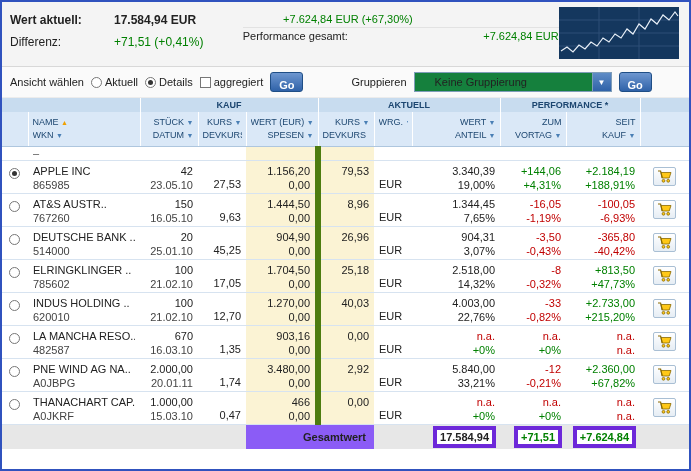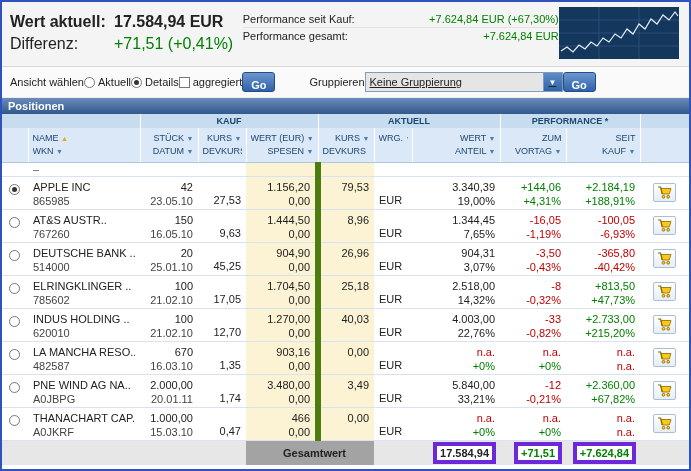--- a/index.html
+++ b/index.html
@@ -3,41 +3,41 @@
 <meta charset="utf-8">
 <style>
   html,body{margin:0;padding:0;background:#fff;}
   .app{box-sizing:border-box;width:691px;height:471px;border:2px solid #3052BE;overflow:hidden;
        font-family:"Liberation Sans",sans-serif;background:#fff;}
   .pos{color:#008000;} .neg{color:#C00000;} .bold{font-weight:bold;}
 
   
   .summary{display:flex;height:64px;background:#F4F4F4;border-bottom:1px solid #D8D8D8;}
   .sum-left{width:236px;padding:11px 0 0 8px;}
-  .sum-row{height:22px;display:flex;font-size:16px;color:#222;}
+  .sum-row{height:22px;display:flex;font-size:12px;color:#222;}
   .sum-row .lbl{width:104px;}
   .sum-mid{flex:1;padding-top:9px;font-size:11px;color:#222;}
   .perf-row{height:16px;display:flex;align-items:center;}
   .perf-row.sep{border-bottom:1px solid #E2E2E2;}
   .perf-row .plbl{width:146px;}
   .perf-row .pval{width:170px;text-align:right;}
   .chartbox{width:126px;padding:5px 6px 0 0;}
 
   
   .controls{height:30px;display:flex;align-items:center;background:#FAFAFA;font-size:11px;color:#222;
-            padding-left:8px;border-bottom:1px solid #ECECEC;}
+            padding-left:8px;gap:7px;border-bottom:1px solid #ECECEC;}
   .radio{width:11px;height:11px;border-radius:50%;border:1px solid #777;background:#fff;display:inline-block;
          position:relative;vertical-align:-2px;margin-right:3px;box-sizing:border-box;}
   .radio.checked::after{content:"";position:absolute;left:2px;top:2px;width:5px;height:5px;border-radius:50%;background:#333;}
   .chk{width:11px;height:11px;border:1px solid #777;background:#fff;display:inline-block;vertical-align:-2px;
        margin-right:3px;box-sizing:border-box;}
   .go{background:linear-gradient(#6E97D0,#2F62A8);color:#fff;font-weight:bold;font-size:11px;
       border:1px solid #1F4E86;border-radius:3px;height:20px;padding:6px 8px;font-family:inherit;cursor:pointer;}
-  .select{width:198px;height:20px;border:1px solid #7F9DB9;background:#e5e5e5;display:flex;align-items:center;
-          justify-content:space-between;padding-left:4px;font-size:11px;box-sizing:border-box;cursor:pointer;text-decoration:underline;}
+  .select{width:198px;height:20px;border:1px solid #7F9DB9;background:#15803d;display:flex;align-items:center;
+          justify-content:space-between;padding-left:20px;font-size:11px;box-sizing:border-box;cursor:pointer;}
   .sel-btn{width:18px;height:18px;background:linear-gradient(#5F8CC6,#2F62A8);color:#fff;font-size:8px;
            display:flex;align-items:center;justify-content:center;border-left:1px solid #7F9DB9;}
   .spacer{width:34px;}
 
   
   .pos-bar{height:16px;background:linear-gradient(#6A8CBC,#31588C);color:#fff;font-weight:bold;font-size:11px;
            line-height:16px;padding-left:6px;}
 
   
   table{width:687px;border-collapse:collapse;table-layout:fixed;font-size:11px;color:#222;}
@@ -58,21 +58,21 @@
   td.cream2{border-left:6px solid #4d7c0f;}
   td.c-radio{padding-left:7px;padding-top:6px;}
   .line{line-height:14px;white-space:nowrap;overflow:hidden;}
   .sub{color:#444;}
   tr.dash td{height:13px;padding:0 5px;border-bottom:1px solid #D7E3F0;color:#555;line-height:13px;}
   td.c-cart{text-align:center;vertical-align:middle;padding-top:0;}
   .cart{width:23px;height:19px;border:1px solid #A9BFD4;background:linear-gradient(#fff,#E6EDF4);border-radius:2px;
         padding:0;display:inline-flex;align-items:center;justify-content:center;cursor:pointer;}
 
   tfoot td{height:19px;background:#E7E7E7;border-top:1px solid #8FA9C4;vertical-align:middle;font-weight:bold;}
-  tfoot td.f-gesamt{background:#a3a3a3;text-align:right;padding-right:28px;}
+  tfoot td.f-gesamt{background:#8b5cf6;text-align:right;padding-right:8px;}
   tfoot td.f-num{text-align:right;}
   .box{display:inline-block;border:4px solid #6d28d9;background:#fff;padding:0 3px;line-height:14px;margin-right:3px;}
 </style>
 </head>
 <body>
 
 <div class="app">
 
   <div class="summary">
     <div class="sum-left">
@@ -80,21 +80,20 @@
         <span class="lbl bold">Wert aktuell:</span>
         <span class="bold">17.584,94 EUR</span>
       </div>
       <div class="sum-row">
         <span class="lbl">Differenz:</span>
         <span class="pos">+71,51 (+0,41%)</span>
       </div>
     </div>
     <div class="sum-mid">
       <div class="perf-row sep">
-        <span class="plbl">Performance seit Kauf:</span>
         <span class="pval pos">+7.624,84 EUR (+67,30%)</span>
       </div>
       <div class="perf-row">
         <span class="plbl">Performance gesamt:</span>
         <span class="pval pos">+7.624,84 EUR</span>
       </div>
     </div>
     <div class="chartbox">
       <svg width="120" height="52" viewBox="0 0 120 52">
         <rect width="120" height="52" fill="#14375E"></rect>
@@ -122,23 +121,20 @@
     <button class="go">Go</button>
     <span class="spacer"></span>
     <span>Gruppieren</span>
     <div class="select">
       <span>Keine Gruppierung</span>
       <span class="sel-btn">▼</span>
     </div>
     <button class="go">Go</button>
   </div>
 
-  <div class="pos-bar">
-    <span>Positionen</span>
-  </div>
 
   <table>
     <colgroup>
       <col style="width:26px">
         <col style="width:112px">
         <col style="width:58px">
         <col style="width:48px">
       <col style="width:72px">
         <col style="width:56px">
         <col style="width:38px">
@@ -496,21 +492,21 @@
       <div class="line sub">20.01.11</div>
     </td>
     <td class="num mid">
       <div class="line">1,74</div>
     </td>
     <td class="num cream">
       <div class="line">3.480,00</div>
       <div class="line">0,00</div>
     </td>
     <td class="num cream cream2">
-      <div class="line">3,49</div>
+      <div class="line">2,92</div>
     </td>
     <td class="mid">
       <div class="line">EUR</div>
     </td>
     <td class="num">
       <div class="line">5.840,00</div>
       <div class="line">33,21%</div>
     </td>
     <td class="num">
       <div class="line neg">-12</div>

